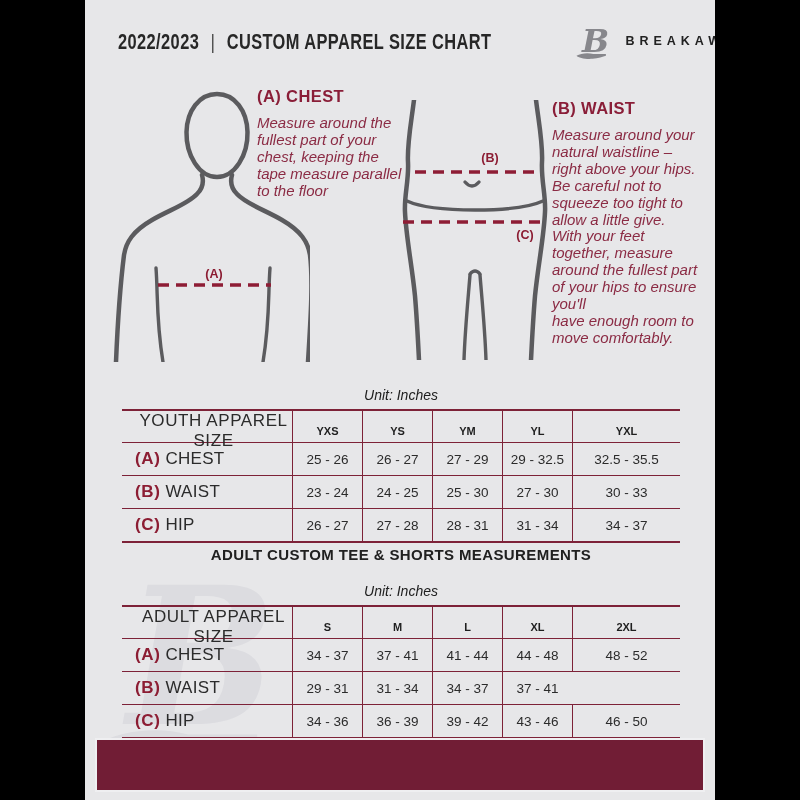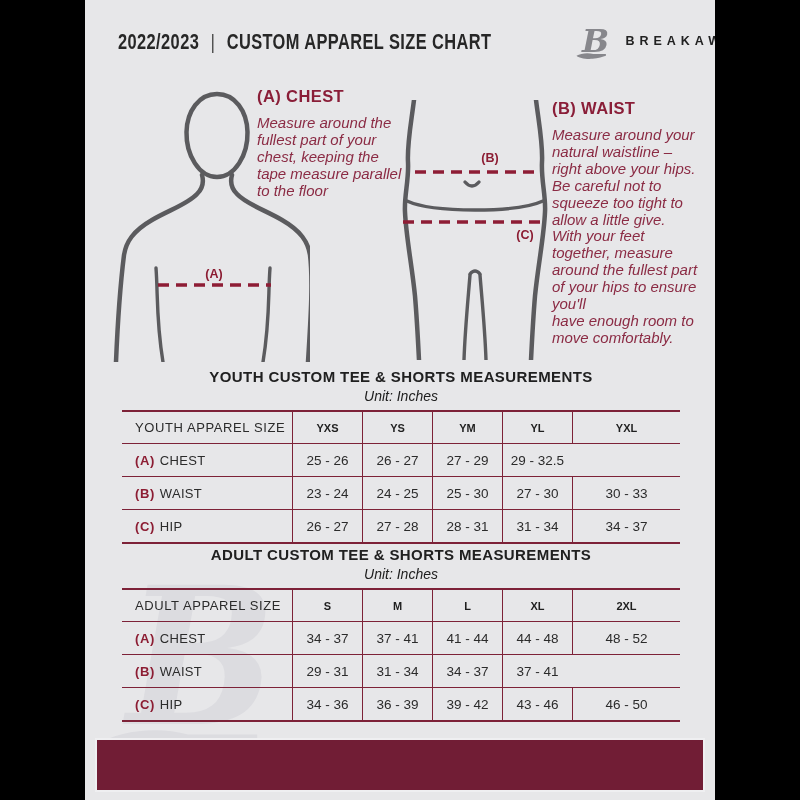--- a/index.html
+++ b/index.html
@@ -31,29 +31,29 @@
   .instr-b{left:467px;top:99px;width:158px;}
   .instr-c{left:467px;top:219px;width:162px;}
   .instr-h{font-size:16.5px;font-weight:bold;color:#8a1e38;letter-spacing:0.4px;}
   .instr-p{margin-top:8px;font-size:15px;font-style:italic;color:#8b2b44;line-height:17px;white-space:pre-line;}
 
   
   .table-block{position:absolute;left:37px;width:558px;text-align:center;}
   .tb-youth{top:368px;}
   .tb-adult{top:546px;}
   .tbl-title{font-size:15px;font-weight:bold;color:#202020;letter-spacing:0.4px;line-height:18px;}
-  .tbl-unit{font-size:14px;font-style:italic;color:#202020;line-height:18px;margin-top:1px;}
+  .tbl-unit{font-size:14px;font-style:italic;color:#202020;line-height:18px;margin-top:18px;}
   .sizes-table{margin-top:5px;border-top:2px solid #7d2238;border-bottom:2px solid #7d2238;text-align:left;background:transparent;}
   .t-row{display:grid;grid-template-columns:170px 70px 70px 70px 70px 108px;align-items:stretch;}
   .t-row + .t-row{border-top:1px solid #7d2238;}
   .t-head{height:31px;}
   .t-data{height:32px;}
   .cell{display:flex;align-items:center;}
   .cell + .cell{border-left:1.5px solid #7d2238;}
-  .c-label{padding-left:13px;font-size:13px;color:#2b2b2b;letter-spacing:0.6px;text-align:center;}
+  .c-label{padding-left:13px;font-size:17px;color:#2b2b2b;letter-spacing:0.6px;text-align:center;}
   .c-size{justify-content:center;font-weight:bold;font-size:11px;color:#1f1f1f;}
   .c-val{justify-content:center;font-size:13.5px;color:#2b2b2b;}
   .row-label{letter-spacing:0.3px;}
   .pfx{font-weight:bold;color:#8c1d33;margin-right:5px;}
 
   
   .watermark{position:absolute;left:-8px;top:545px;width:230px;height:225px;color:#dcdce0;z-index:0;}
   .watermark svg{width:100%;height:100%;}
   .content-layer{position:absolute;inset:0;z-index:1;}
   .footer-bar{position:absolute;left:12px;top:740px;width:606px;height:50px;background:#711d35;box-shadow:0 0 0 2px #efeff1;z-index:2;}
@@ -142,40 +142,40 @@
         <div class="instr-p">With your feet
 together, measure
 around the fullest part
 of your hips to ensure
 you'll
 have enough room to
 move comfortably.</div>
       </div>
 
       <div class="table-block tb-youth">
-        <div class="tbl-title">YOUTH CUSTOM TEE &amp; SHORTS MEASUREMENTS</div>
         <div class="tbl-unit">Unit: Inches</div>
         <div class="sizes-table">
           <div class="t-row t-head">
             <div class="cell c-label">YOUTH APPAREL SIZE</div>
             <div class="cell c-size">YXS</div>
             <div class="cell c-size">YS</div>
             <div class="cell c-size">YM</div>
             <div class="cell c-size">YL</div>
             <div class="cell c-size">YXL</div>
           </div>
           <div class="t-row t-data">
             <div class="cell c-label">
                 <span class="pfx">(A)</span>
                 <span class="row-label">CHEST</span>
               </div>
             <div class="cell c-val">25 - 26</div>
             <div class="cell c-val">26 - 27</div>
             <div class="cell c-val">27 - 29</div>
             <div class="cell c-val">29 - 32.5</div>
+            <div class="cell c-val">32.5 - 35.5</div>
           </div>
           <div class="t-row t-data">
             <div class="cell c-label">
                 <span class="pfx">(B)</span>
                 <span class="row-label">WAIST</span>
               </div>
             <div class="cell c-val">23 - 24</div>
             <div class="cell c-val">24 - 25</div>
             <div class="cell c-val">25 - 30</div>
             <div class="cell c-val">27 - 30</div>

